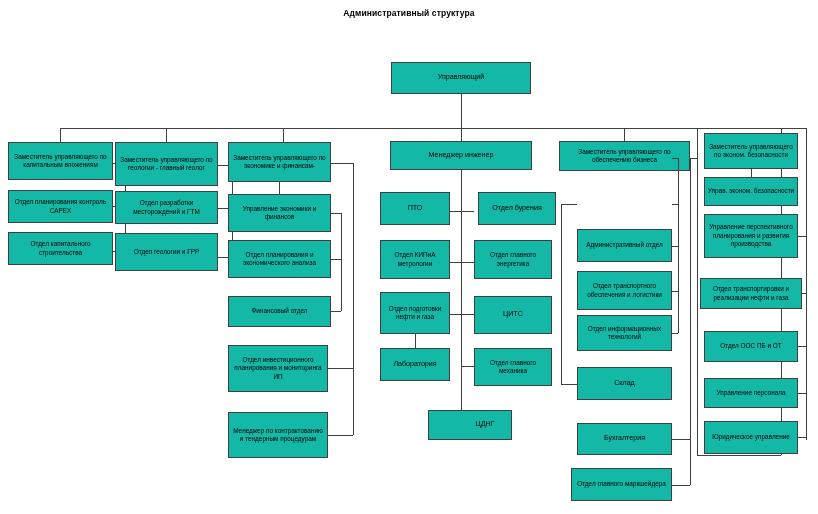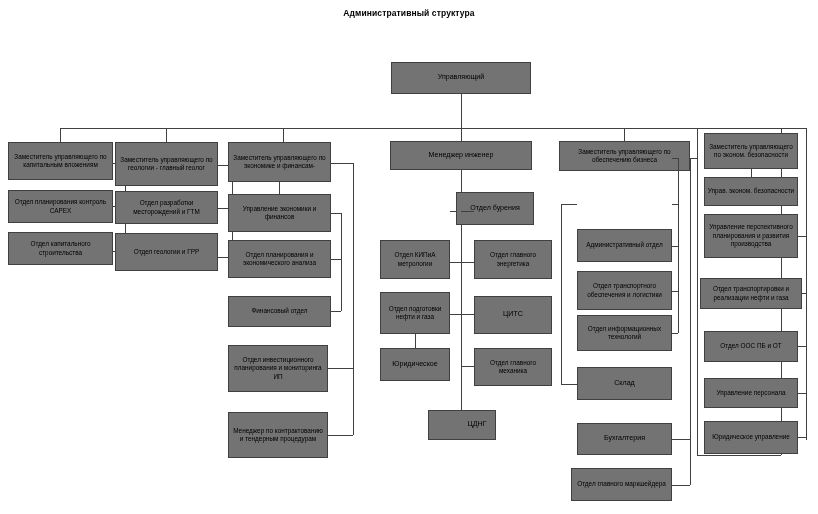--- a/index.html
+++ b/index.html
@@ -25,21 +25,21 @@
     width: 818px;
     text-align: center;
     font-size: 8.5px;
     font-weight: bold;
     letter-spacing: 0.1px;
   }
   .node {
     position: absolute;
     box-sizing: border-box;
     border: 1px solid #404040;
-    background: #737373;
+    background: #14b8a6;
     display: flex;
     align-items: center;
     justify-content: center;
     text-align: center;
     font-size: 6.4px;
     line-height: 1.32;
     padding: 1px 2px;
     color: #000000;
   }
   .node.big { font-size: 7.1px; }
@@ -134,55 +134,58 @@
   <div class="ln v" style="left:353px; top:163px; height:272px;"></div>
   <div class="ln h" style="left:328px; top:368px; width:25px;"></div>
   <div class="ln h" style="left:328px; top:435px; width:25px;"></div>
 
   <div class="node big" style="left:390px; top:141px; width:142px; height:29px;">
     <span>Менеджер инженер</span>
   </div>
 
   <div class="ln v" style="left:461px; top:170px; height:240px;"></div>
 
+  <div class="node big" style="left:380px; top:192px; width:70px; height:33px;">
+    <span>ПТО</span>
+  </div>
   <div class="node" style="left:380px; top:240px; width:70px; height:39px;">
     <span>Отдел КИПиА метрологии</span>
   </div>
   <div class="node" style="left:380px; top:292px; width:70px; height:42px;">
     <span>Отдел подготовки нефти и газа</span>
   </div>
   <div class="node big" style="left:380px; top:348px; width:70px; height:33px;">
-    <span>Юридическое</span>
+    <span>Лаборатория</span>
   </div>
 
   <div class="ln h" style="left:450px; top:211px; width:11px;"></div>
   <div class="ln h" style="left:450px; top:262px; width:11px;"></div>
   <div class="ln h" style="left:450px; top:314px; width:11px;"></div>
 
   <div class="ln v" style="left:415px; top:334px; height:14px;"></div>
 
-  <div class="node big" style="left:456px; top:192px; width:78px; height:33px;">
+  <div class="node big" style="left:478px; top:192px; width:78px; height:33px;">
     <span>Отдел бурения</span>
   </div>
   <div class="node" style="left:474px; top:240px; width:78px; height:39px;">
     <span>Отдел главного энергетика</span>
   </div>
   <div class="node big" style="left:474px; top:296px; width:78px; height:38px;">
     <span>ЦИТС</span>
   </div>
   <div class="node" style="left:474px; top:348px; width:78px; height:38px;">
     <span>Отдел главного механика</span>
   </div>
 
   <div class="ln h" style="left:461px; top:211px; width:13px;"></div>
   <div class="ln h" style="left:461px; top:262px; width:13px;"></div>
   <div class="ln h" style="left:461px; top:314px; width:13px;"></div>
   <div class="ln h" style="left:461px; top:366px; width:13px;"></div>
 
-  <div class="node big" style="left:428px; top:410px; width:68px; height:30px;padding-left:32px;">
+  <div class="node big" style="left:428px; top:410px; width:84px; height:30px;padding-left:32px;">
     <span>ЦДНГ</span>
   </div>
 
   <div class="node" style="left:559px; top:141px; width:131px; height:30px;">
     <span>Заместитель управляющего по обеспечению бизнеса</span>
   </div>
   <div class="node" style="left:577px; top:229px; width:95px; height:33px;">
     <span>Административный отдел</span>
   </div>
   <div class="node" style="left:577px; top:271px; width:95px; height:39px;">

